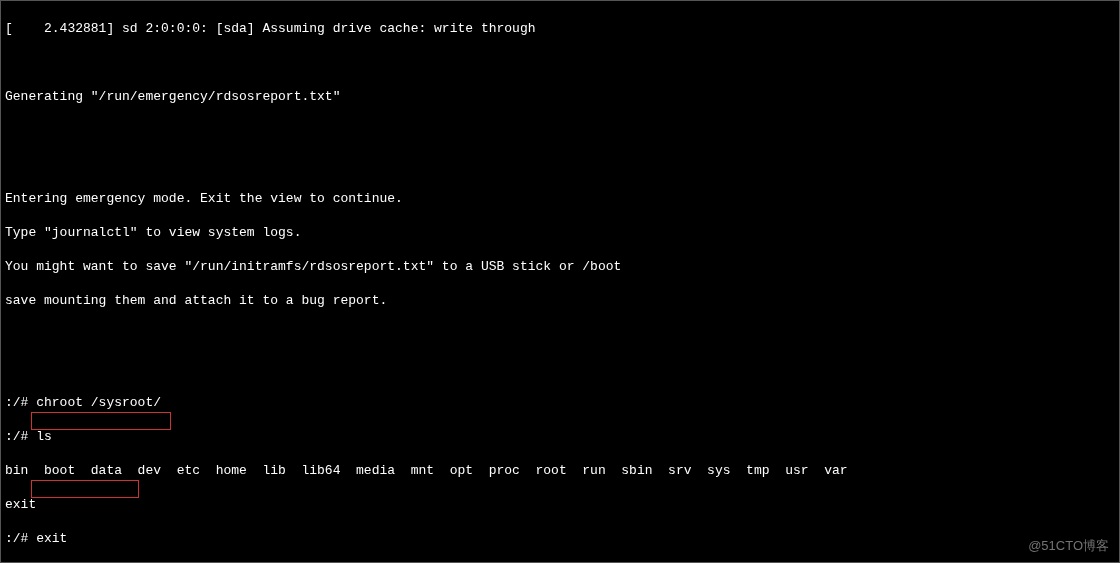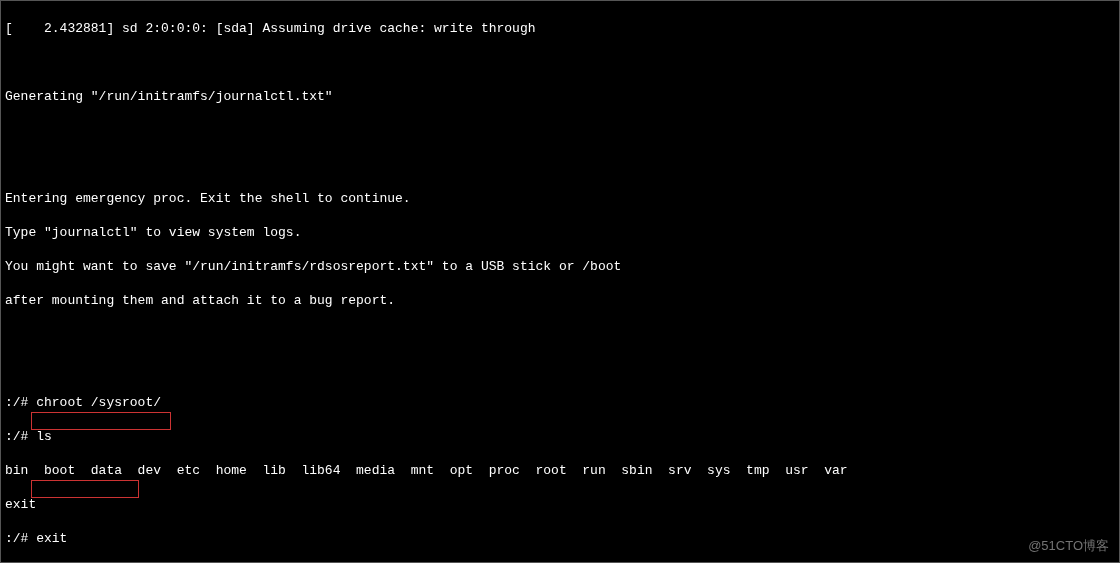--- a/index.html
+++ b/index.html
@@ -53,27 +53,27 @@
       font-size: 13px;
       font-family: Arial, sans-serif;
     }
   </style>
 </head>
 <body>
 
 <div class="terminal">
 <span class="line">[    2.432881] sd 2:0:0:0: [sda] Assuming drive cache: write through</span>
 <span class="line"></span>
-<span class="line">Generating "/run/initramfs/journalctl.txt"</span>
+<span class="line">Generating "/run/emergency/rdsosreport.txt"</span>
 <span class="line"></span>
 <span class="line"></span>
-<span class="line">Entering emergency proc. Exit the shell to continue.</span>
+<span class="line">Entering emergency mode. Exit the view to continue.</span>
 <span class="line">Type "journalctl" to view system logs.</span>
 <span class="line">You might want to save "/run/initramfs/rdsosreport.txt" to a USB stick or /boot</span>
-<span class="line">after mounting them and attach it to a bug report.</span>
+<span class="line">save mounting them and attach it to a bug report.</span>
 <span class="line"></span>
 <span class="line"></span>
 <span class="line">:/# chroot /sysroot/</span>
 <span class="line">:/# ls</span>
 <span class="line">bin  boot  data  dev  etc  home  lib  lib64  media  mnt  opt  proc  root  run  sbin  srv  sys  tmp  usr  var</span>
 <span class="line">exit</span>
 <span class="line">:/# exit</span>
 
 
 

